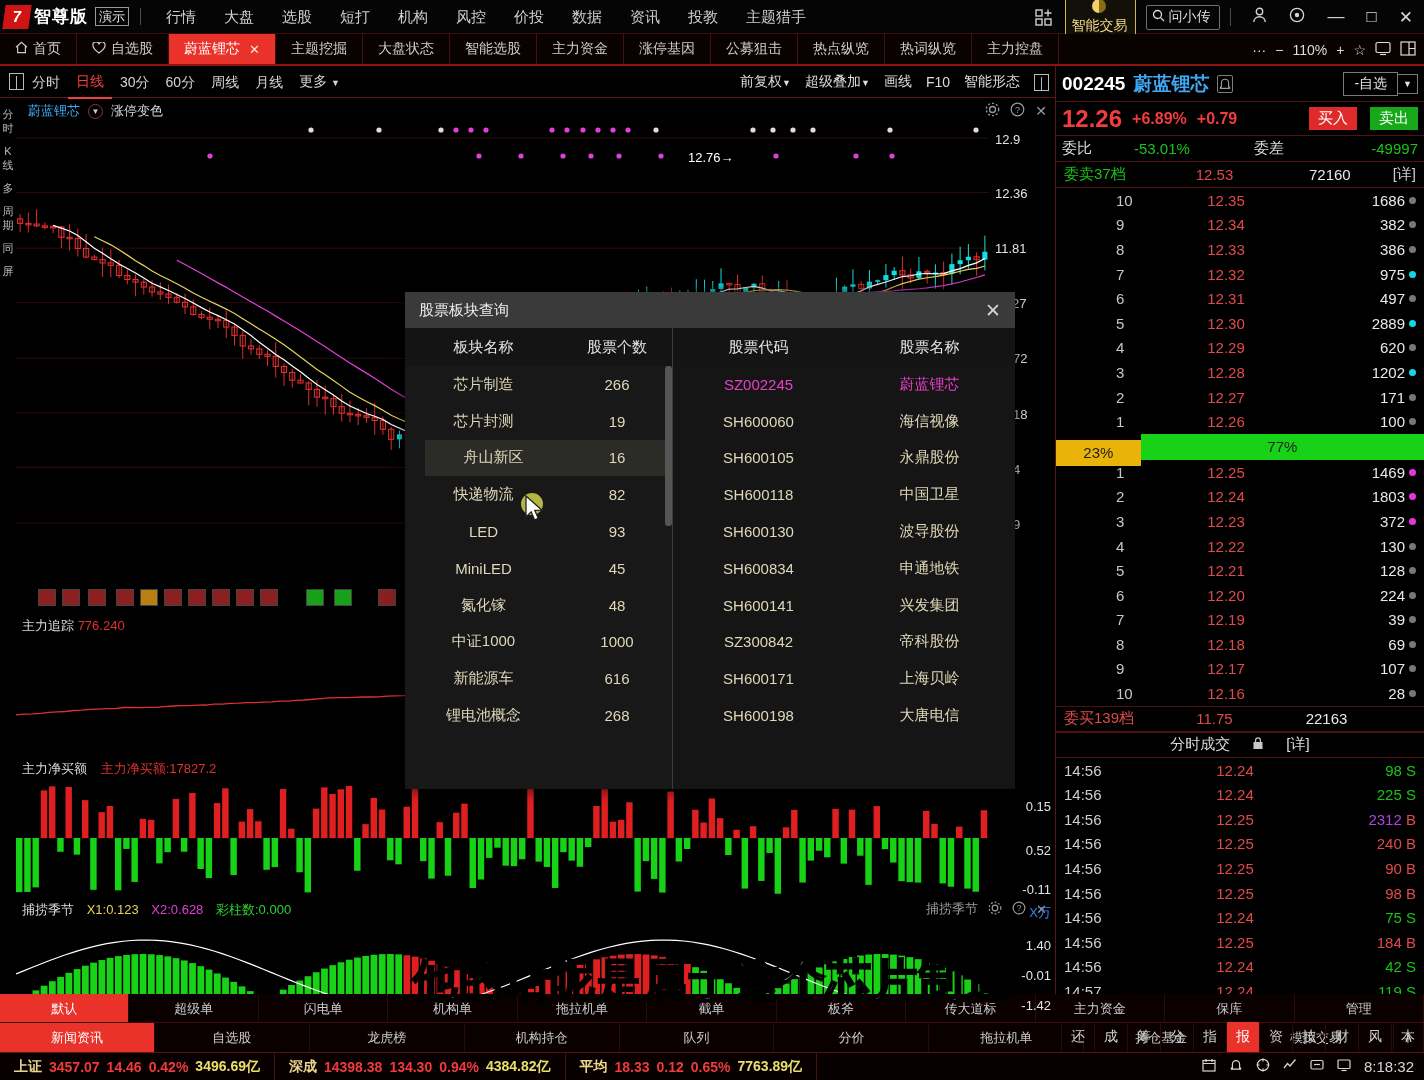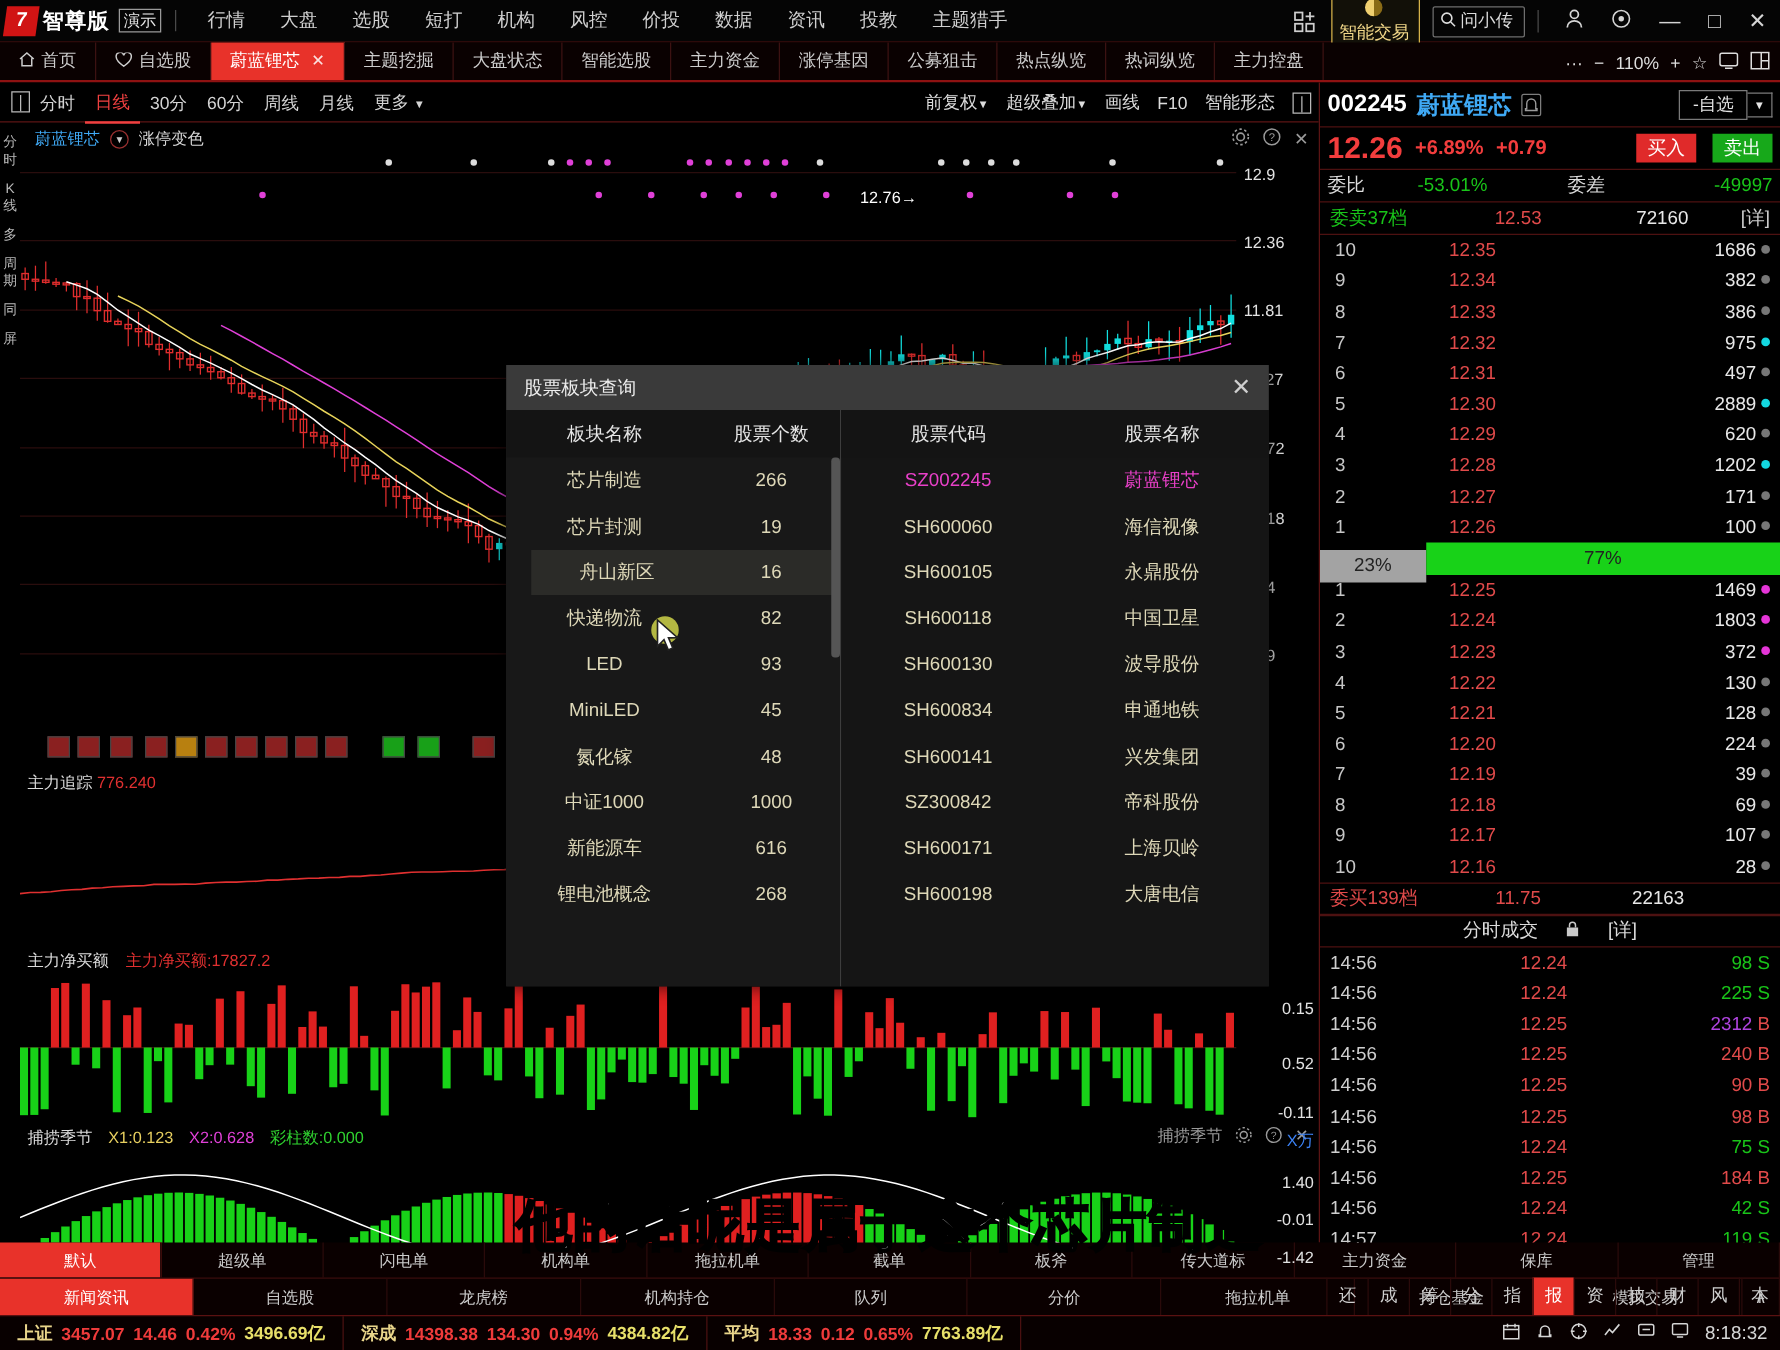--- a/index.html
+++ b/index.html
@@ -86,26 +86,26 @@
   .q-price { height:34px;display:flex;align-items:center;padding:0 6px;gap:10px;border-bottom:1px solid #4d1111; }
   .q-last { color:#f23d3d;font-size:24px;font-weight:bold; }
   .q-chg  { color:#f23d3d;font-size:16px;font-weight:bold; }
   .btn-buy { background:#e02a2a;color:#fff;font-size:15px;padding:2px 9px;margin-left:auto; }
   .btn-sell{ background:#17a81a;color:#fff;font-size:15px;padding:2px 9px;margin-left:3px; }
   .q-ratio { height:26px;display:flex;align-items:center;font-size:15px;border-bottom:1px solid #4d1111;padding:0 6px; }
   .q-ratio .l1{color:#dcdcdc;width:72px;} .q-ratio .v1{color:#19c419;width:120px;}
   .q-ratio .l2{color:#dcdcdc;width:72px;} .q-ratio .v2{color:#19c419;flex:1;text-align:right;}
   .q-sum { height:26px;display:flex;align-items:center;font-size:15px;border-bottom:1px solid #4d1111;padding:0 4px; }
   .ob-row { height:24.6px;display:flex;align-items:center;font-size:15px;padding:0 4px; }
-  .ob-idx { width:58px;color:#c7c7c7;padding-left:8px; }
+  .ob-idx { width:58px;color:#c7c7c7;padding-left:8px;margin-left:48px; }
   .ob-px  { width:120px;color:#e04a4a;text-align:center; }
   .ob-vol { flex:1;color:#e8e8e8;text-align:right;padding-right:4px; }
   .dot { display:inline-block;width:7px;height:7px;border-radius:50%;margin-left:4px;vertical-align:2px; }
   .pct-bar { height:26px;display:flex;align-items:center;font-size:15px;color:#222; }
-  .pct-red { background:#a3a3a3;height:100%;display:flex;align-items:center;justify-content:center;margin-top:12px; }
+  .pct-red { background:#eab308;height:100%;display:flex;align-items:center;justify-content:center;margin-top:12px; }
   .pct-grn { background:#18d218;height:100%;flex:1;display:flex;align-items:center;justify-content:center; }
   .tk-head { height:26px;display:flex;align-items:center;justify-content:center;gap:22px;
              font-size:15px;color:#dcdcdc;border-top:1px solid #4d1111;border-bottom:1px solid #4d1111; }
   .tk-row { height:24.6px;display:flex;align-items:center;font-size:15px;padding:0 8px; }
   .tk-t { width:106px;color:#cfcfcf; } .tk-p{ width:130px;color:#e04a4a;text-align:center; }
   .tk-v { flex:1;text-align:right; }
 
   
   .fnbar { position:absolute;left:0;right:0;height:30px;display:flex;align-items:stretch;background:#0a0000; }
   .fnbar .it { font-size:13px;color:#cbcbcb;display:flex;align-items:center;justify-content:center;

